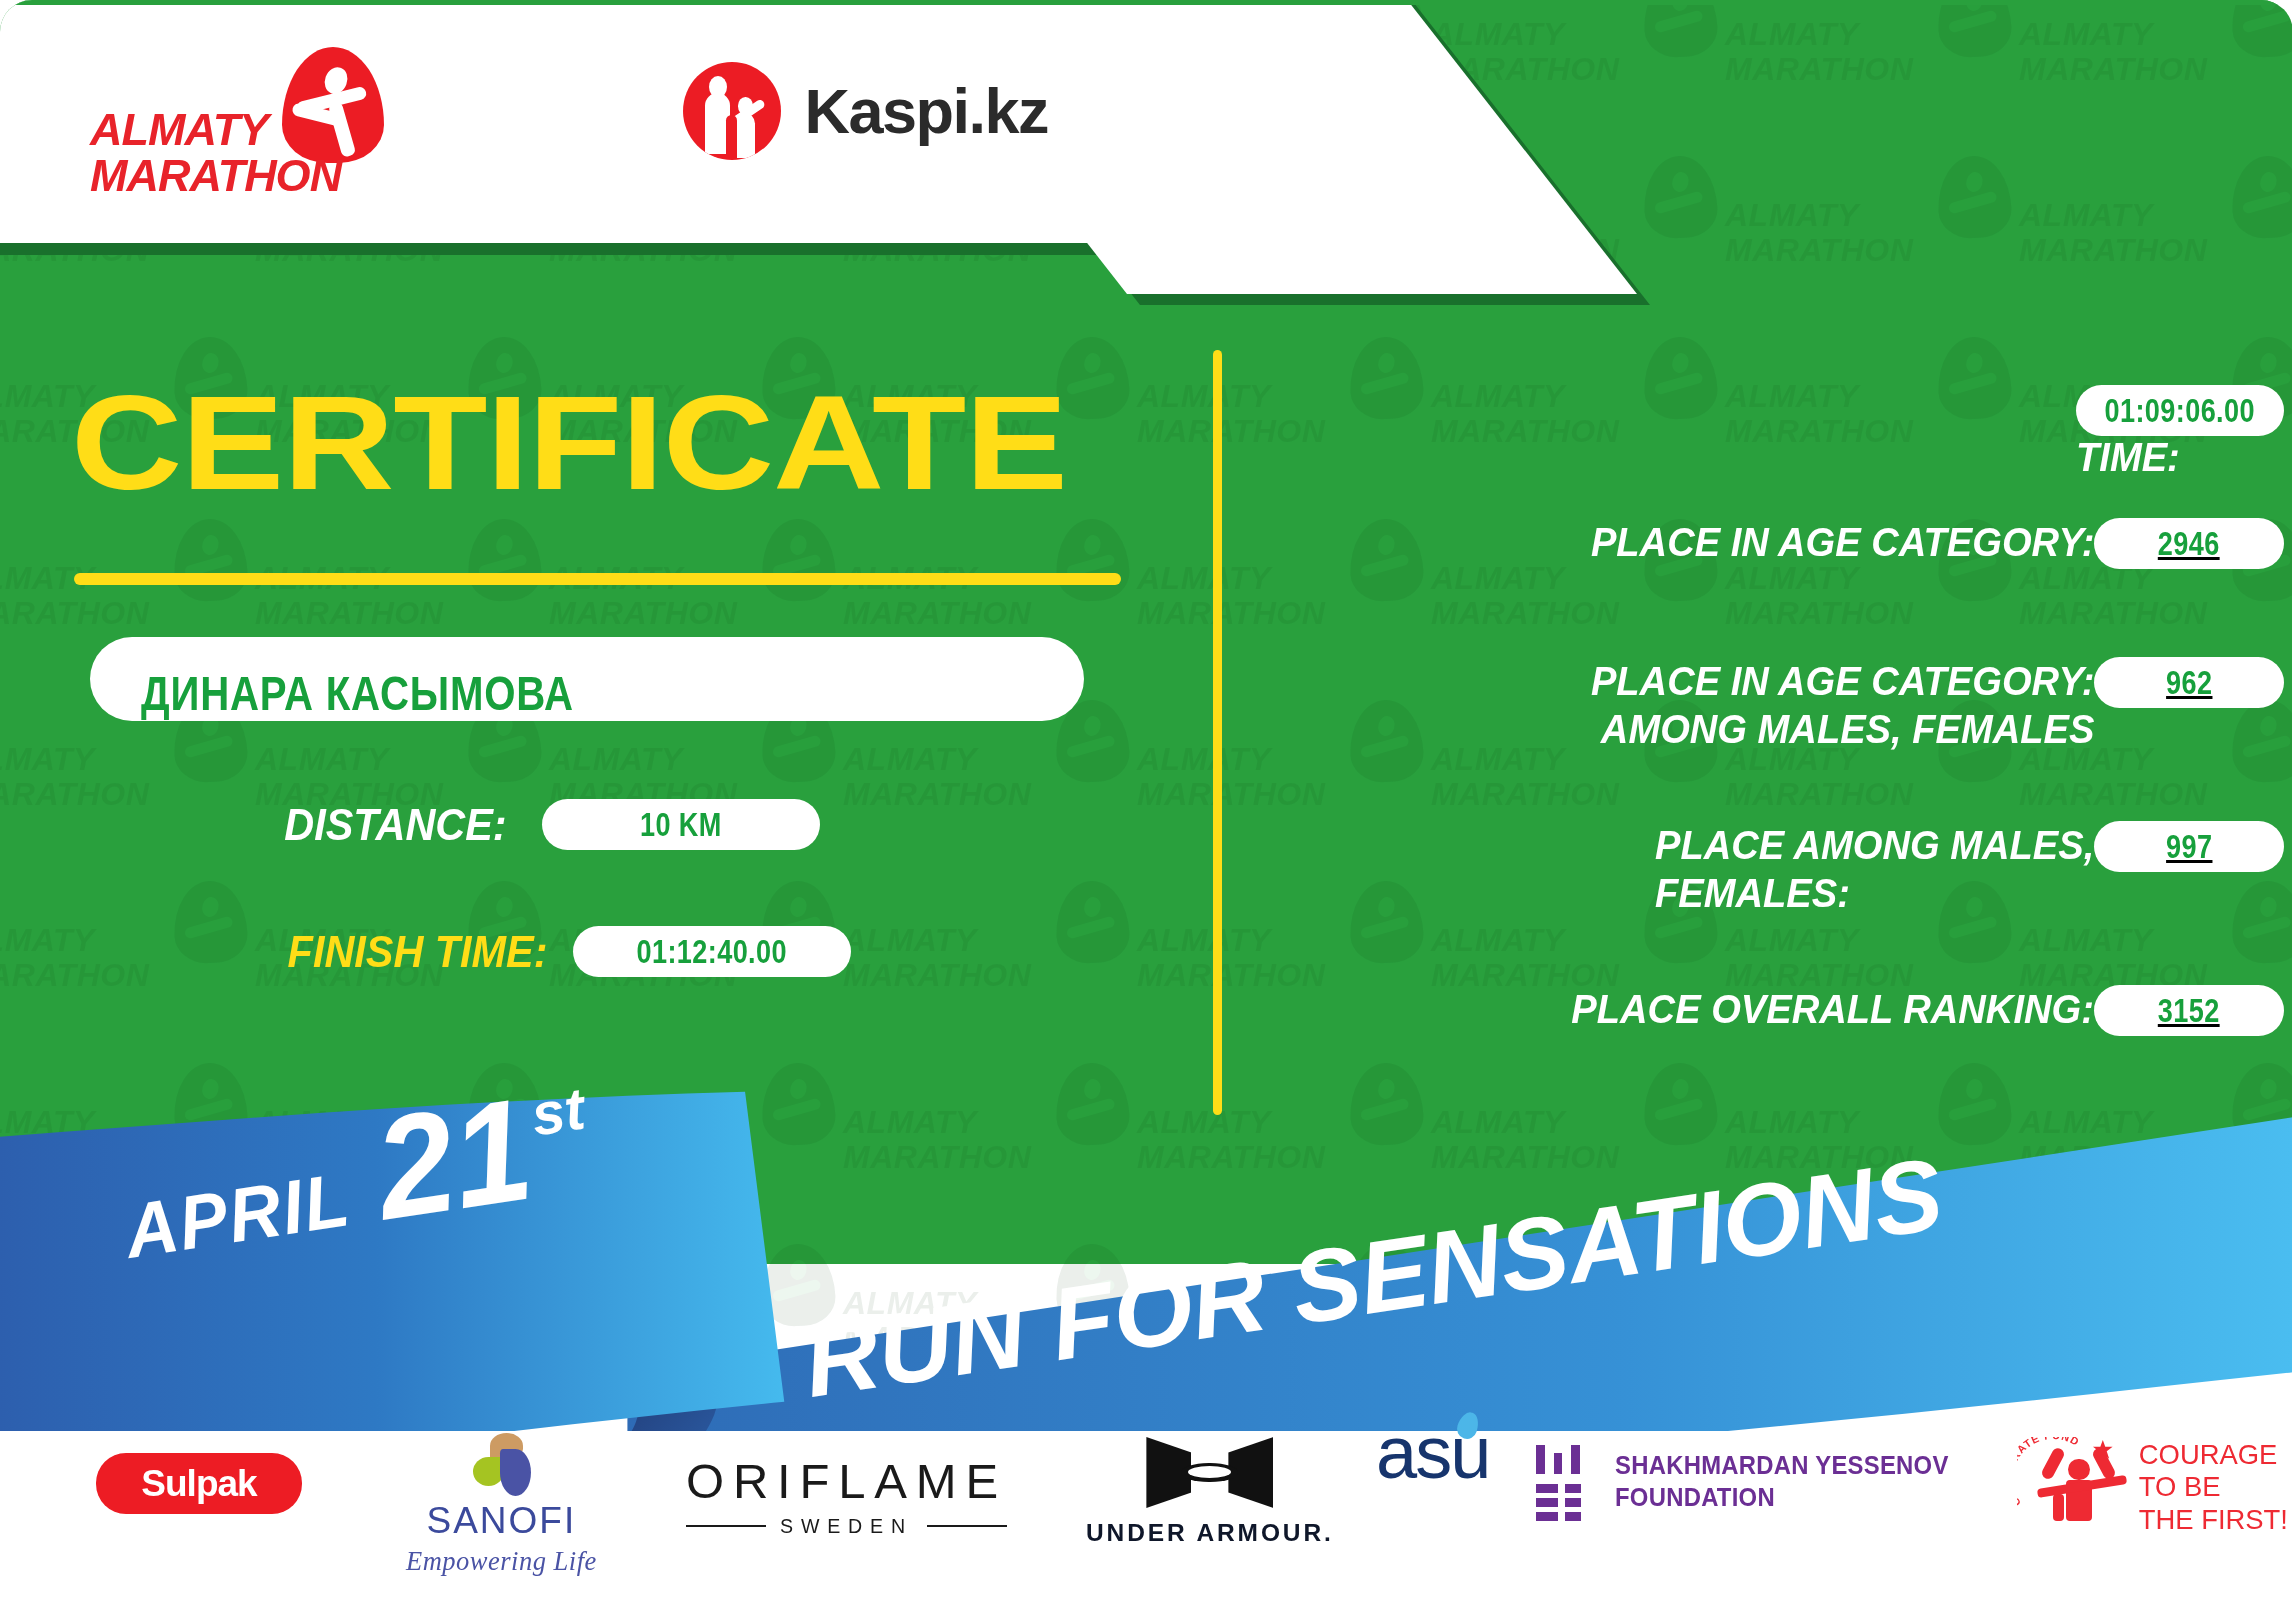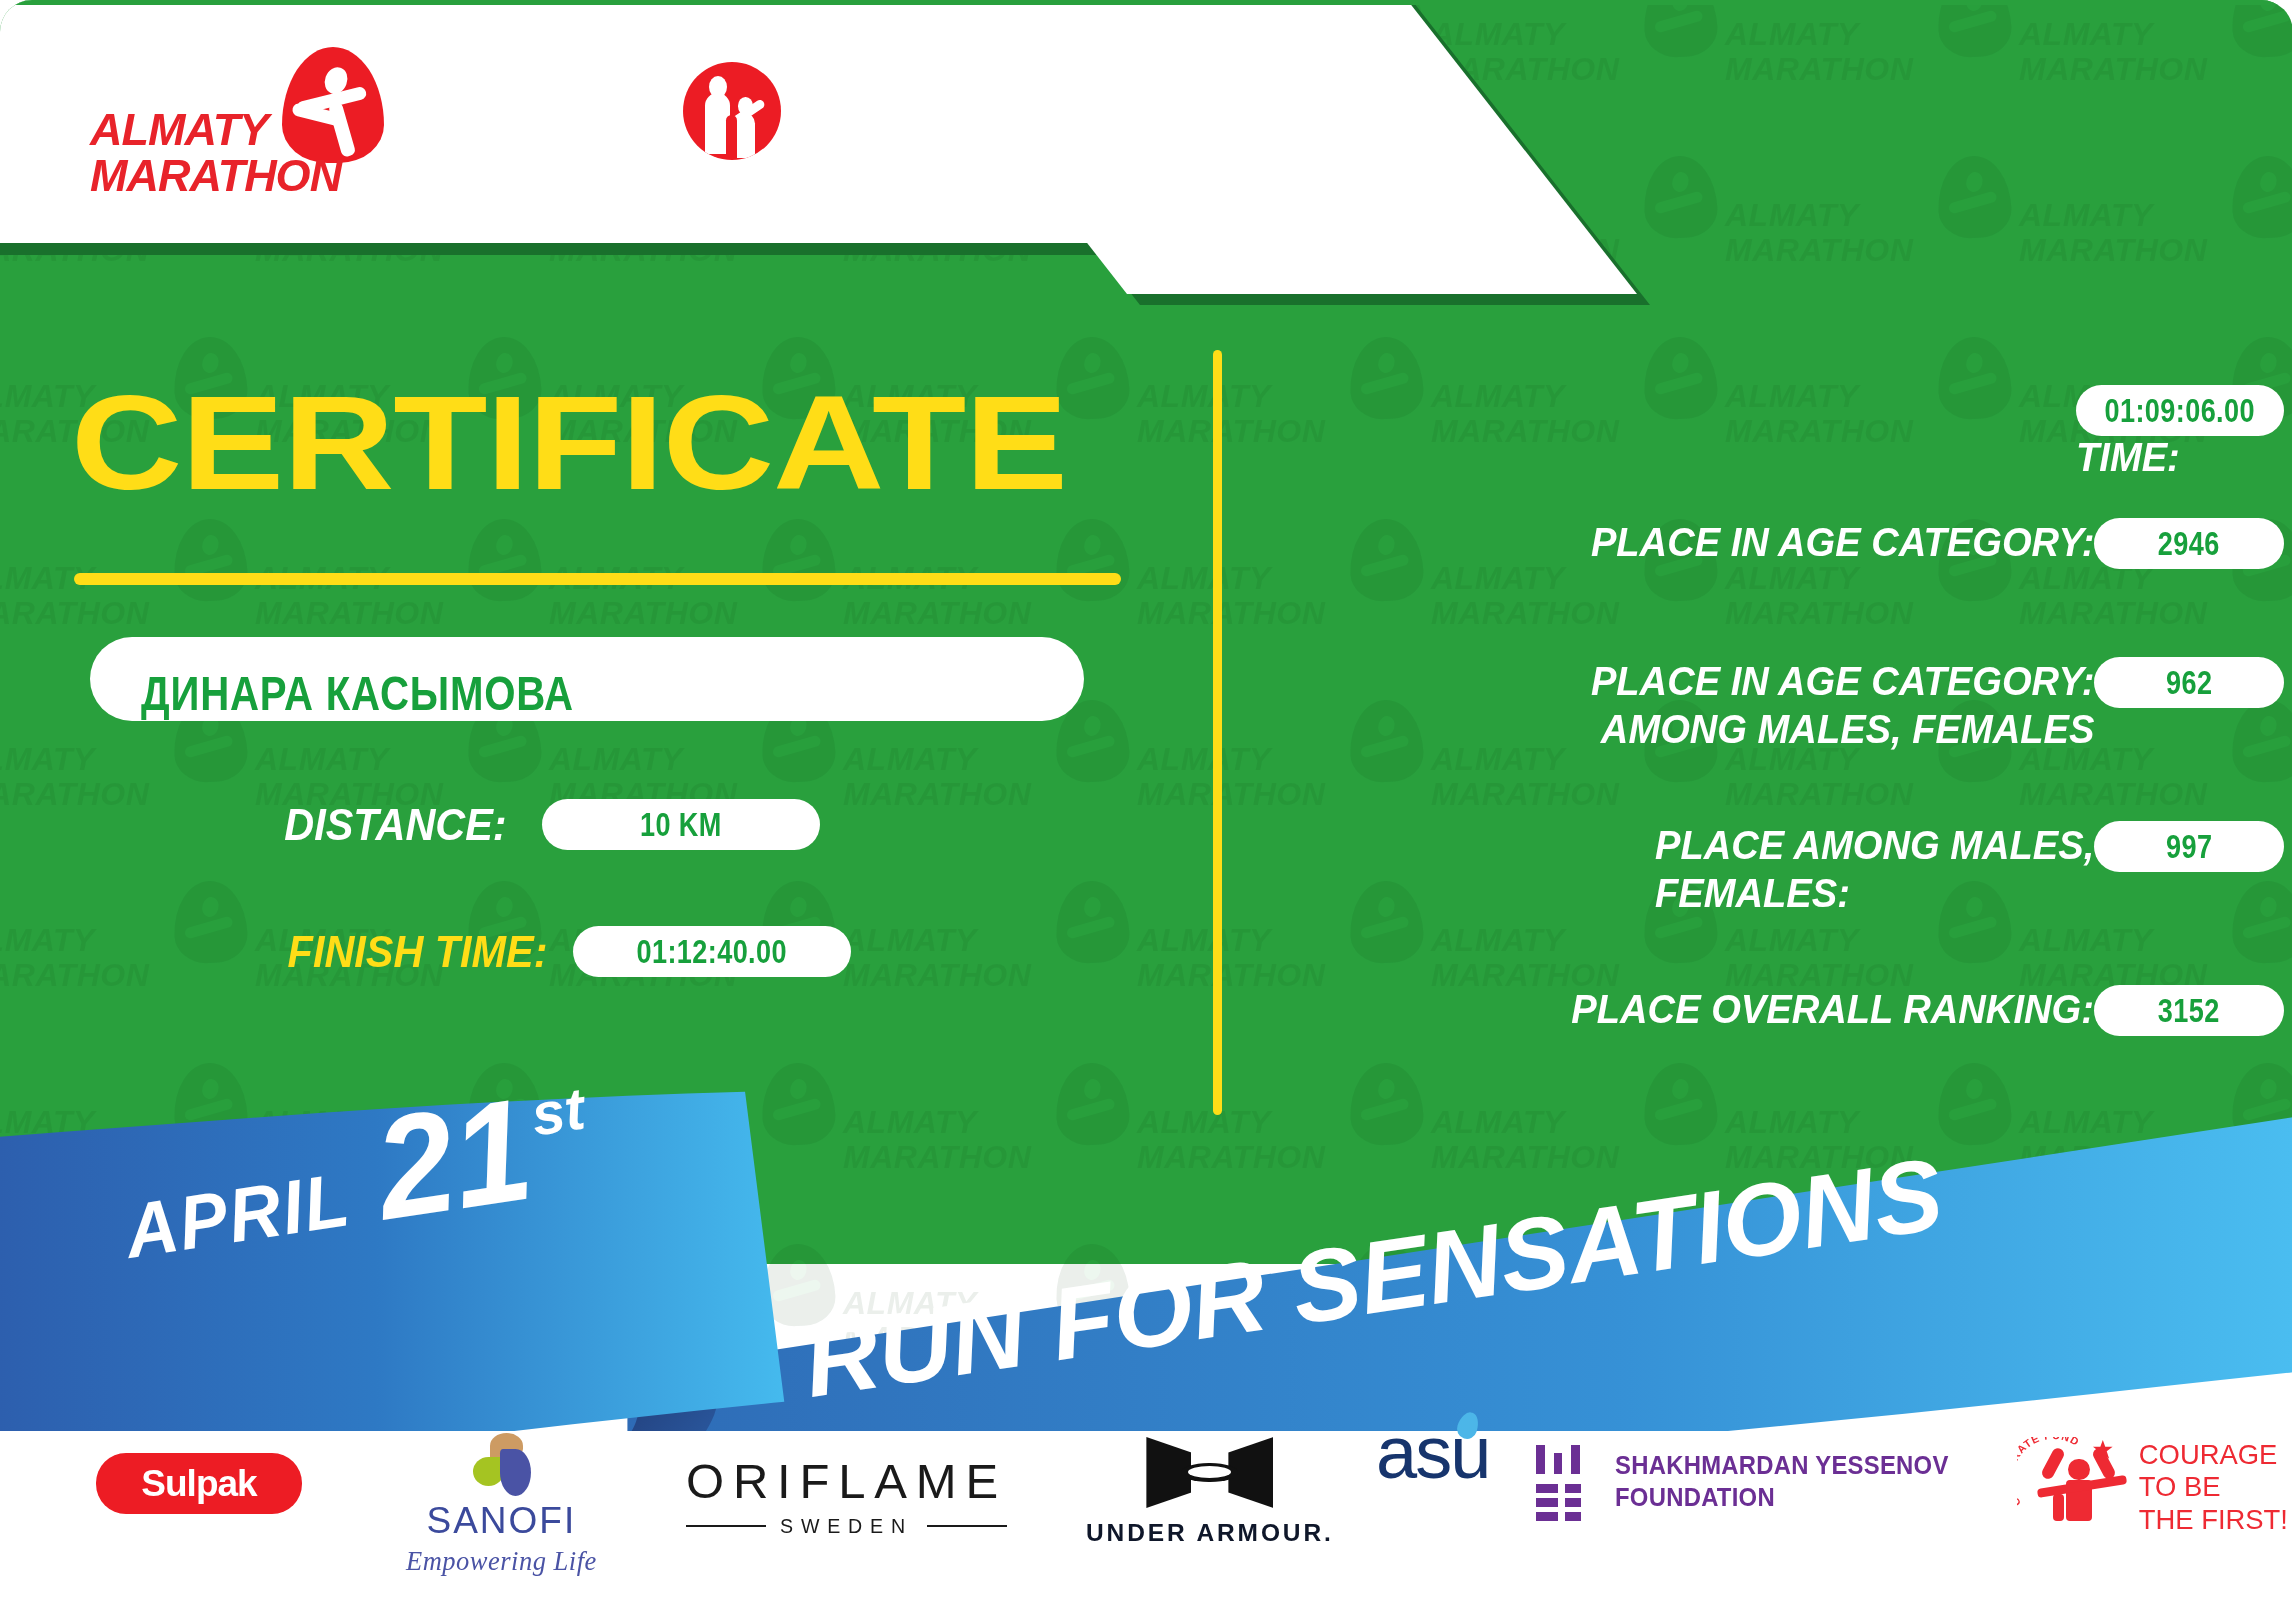--- a/index.html
+++ b/index.html
@@ -170,21 +170,21 @@
   .divider{
     position:absolute; left:1213px; top:350px; width:8.8px; height:765px;
     background:#ffdd17; border-radius:4.9px;
   }
   .r-label{
     color:#ffffff; font-size:41px; font-weight:900; font-style:italic;
     font-family:"Liberation Sans", sans-serif; line-height:1.18;
     transform:scaleX(.93); transform-origin:right top; text-align:left;
   }
   .r-val-w-time{ width:208px; }
-  .r-val-w-num{ width:190px; }
+  .r-val-w-num{ width:190px;text-decoration:underline; }
 
   #r1{ left:1304px; top:385px; }
   #r1 .r-label{ width:0; }
   #r2{ left:1304px; top:518px; }
   #r3{ left:1304px; top:657px; }
   #r4{ left:1304px; top:821px; }
   #r5{ left:1304px; top:985px; }
 
   .r-rowwrap{ position:absolute; width:980px; display:flex; align-items:flex-start; justify-content:flex-end; }
   .r-lbl-box{ text-align:right; }
@@ -685,20 +685,21 @@
 
   <div class="kaspi">
     <div class="kaspi-mark">
       <div class="k-adult-h"></div>
       <div class="k-adult-b"></div>
       <div class="k-arm"></div>
       <div class="k-child-h"></div>
       <div class="k-child-b"></div>
       <div class="k-gap"></div>
     </div>
+    <div class="kaspi-text">Kaspi.kz</div>
   </div>
 
   <div class="cert-title">CERTIFICATE</div>
   <div class="title-rule"></div>
 
   <div class="name-pill">
     <div class="name-text">ДИНАРА КАСЫМОВА</div>
   </div>
 
   <div class="l-row" id="row-distance">

